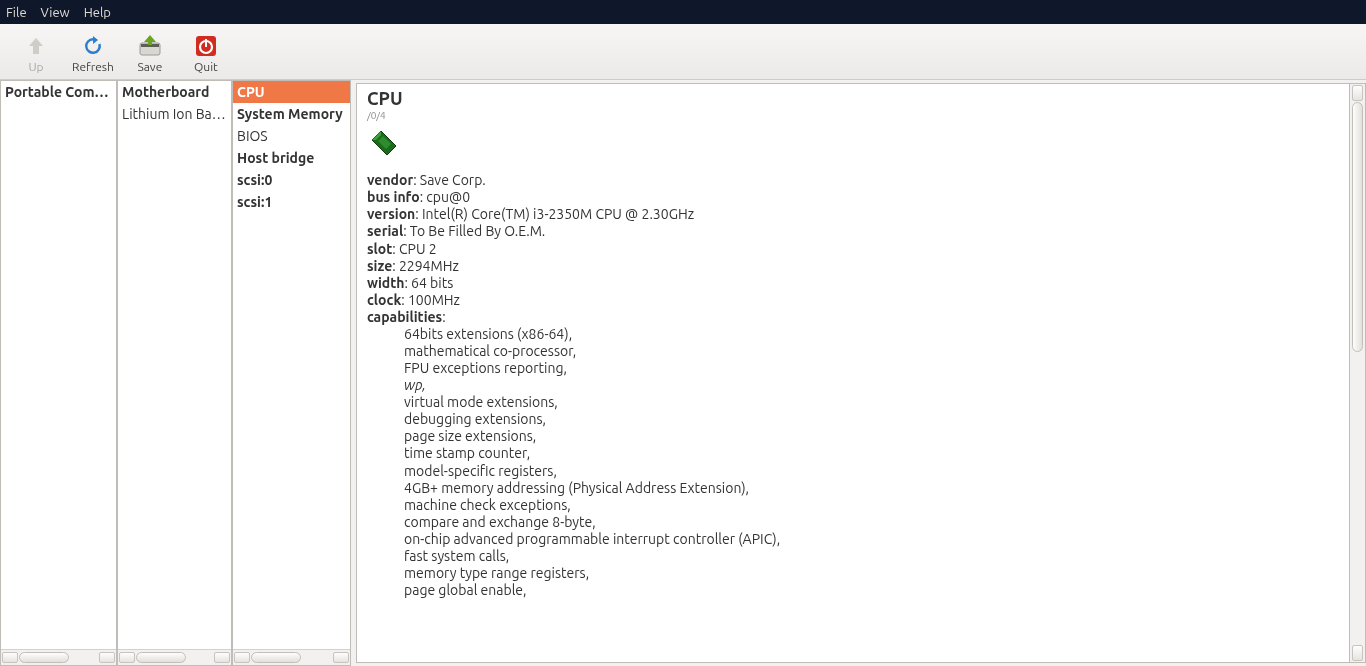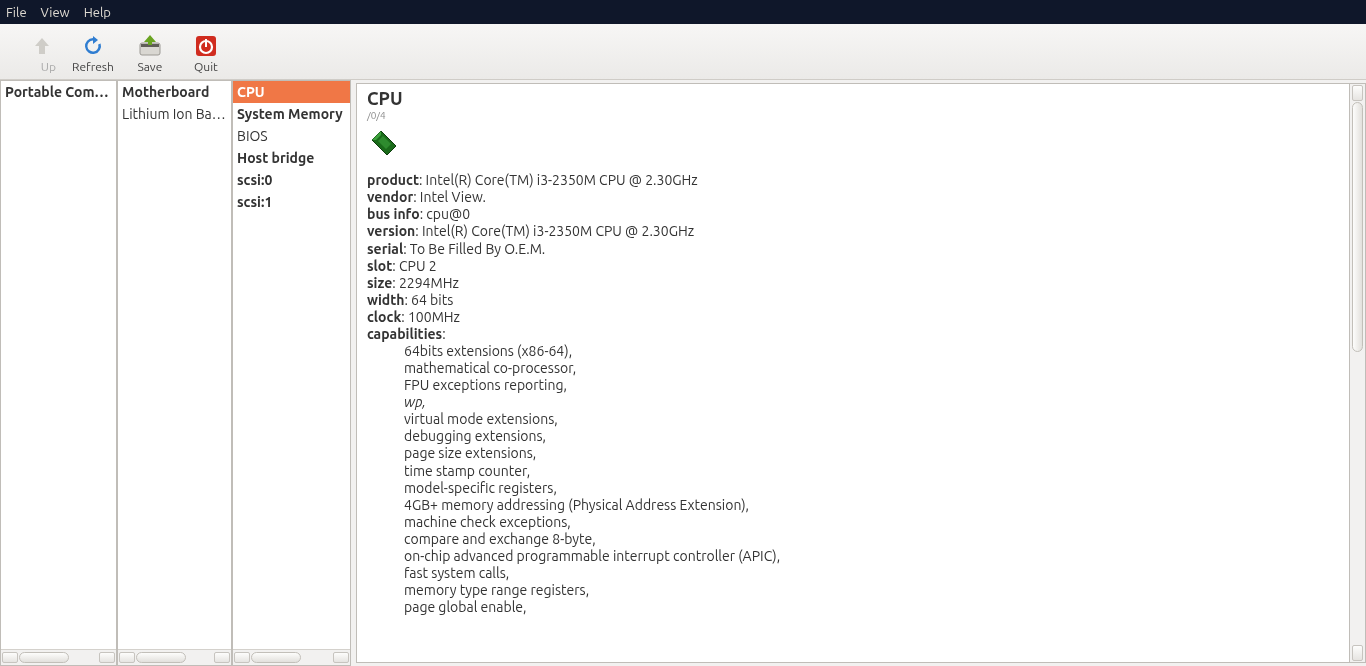--- a/index.html
+++ b/index.html
@@ -38,21 +38,21 @@
     display: flex;
     flex-direction: column;
     align-items: center;
     min-width: 56px;
     padding: 2px 8px;
     font-size: 12px;
     color: #444;
     cursor: default;
   }
   .tbtn .ic { width: 28px; height: 28px; display:flex; align-items:center; justify-content:center; }
-  .tbtn.disabled { color: #aaa; align-items: flex-end; }
+  .tbtn.disabled { color: #aaa; }
   
   .content {
     display: flex;
     height: calc(666px - 24px - 56px);
     width: 100%;
     background: #f2f1f0;
   }
   .col {
     background: #fff;
     border: 1px solid #c0bdb8;
@@ -240,22 +240,21 @@
       <h1>CPU</h1>
       <div class="path">/0/4</div>
       <div class="cpu-icon">
         <svg width="34" height="34" viewBox="0 0 34 34">
           <polygon points="5,14 14,5 29,20 20,29" fill="#1a6b1a" stroke="#0d3d0d"></polygon>
           <polygon points="5,14 14,5 14,9 9,14" fill="#3da23d"></polygon>
           <polygon points="16,10 24,18 19,23 11,15" fill="#2e8b2e"></polygon>
         </svg>
       </div>
 
-      <div class="kv"><b>product</b>: <span>Intel(R) Core(TM) i3-2350M CPU @ 2.30GHz</span></div>
-      <div class="kv"><b>vendor</b>: <span>Intel View.</span></div>
+      <div class="kv"><b>vendor</b>: <span>Save Corp.</span></div>
       <div class="kv"><b>bus info</b>: <span>cpu@0</span></div>
       <div class="kv"><b>version</b>: <span>Intel(R) Core(TM) i3-2350M CPU @ 2.30GHz</span></div>
       <div class="kv"><b>serial</b>: <span>To Be Filled By O.E.M.</span></div>
       <div class="kv"><b>slot</b>: <span>CPU 2</span></div>
       <div class="kv"><b>size</b>: <span>2294MHz</span></div>
       <div class="kv"><b>width</b>: <span>64 bits</span></div>
       <div class="kv"><b>clock</b>: <span>100MHz</span></div>
       <div class="kv"><b>capabilities</b>:</div>
       <div class="caps">
         <div>64bits extensions (x86-64),</div>

